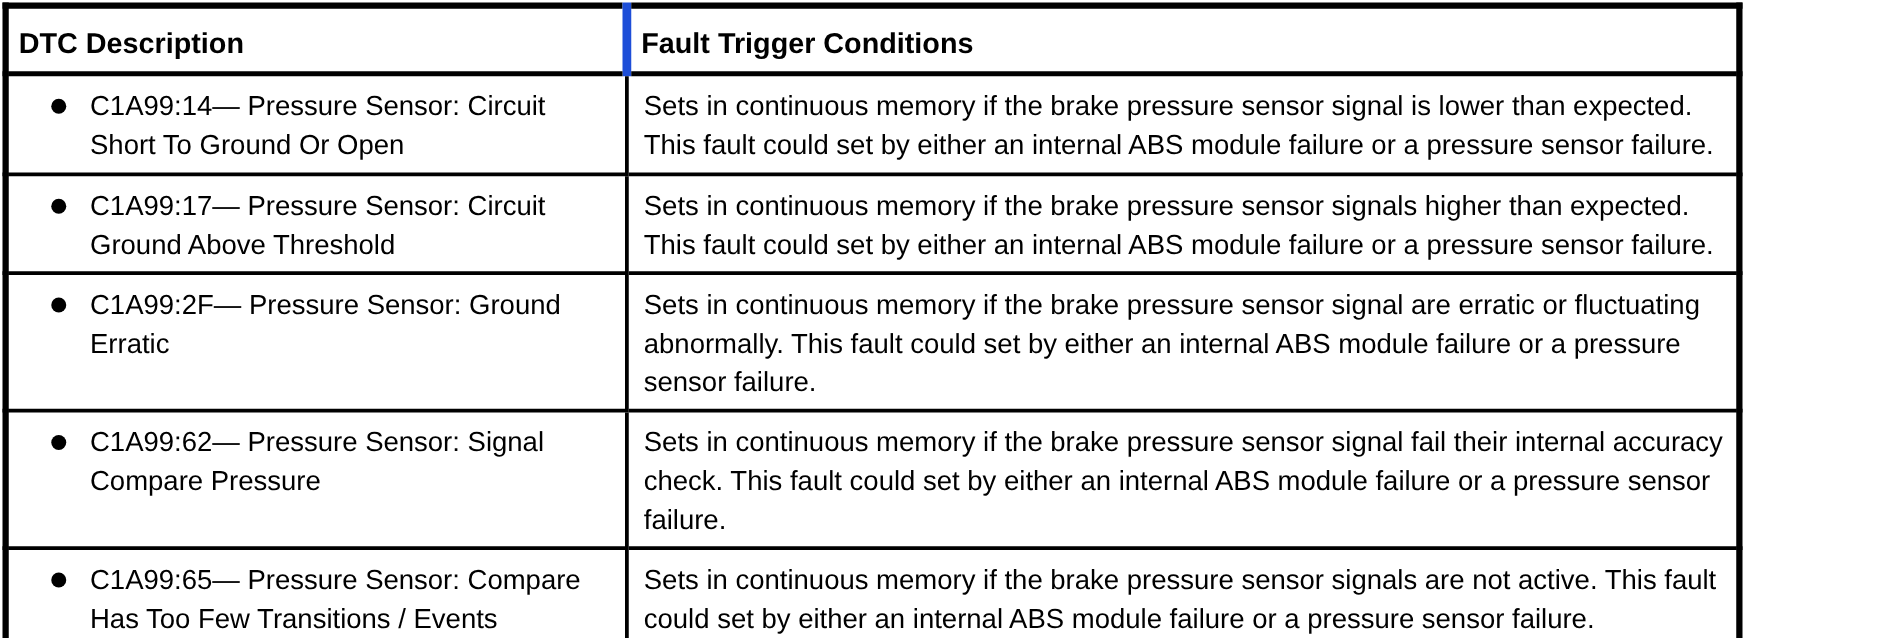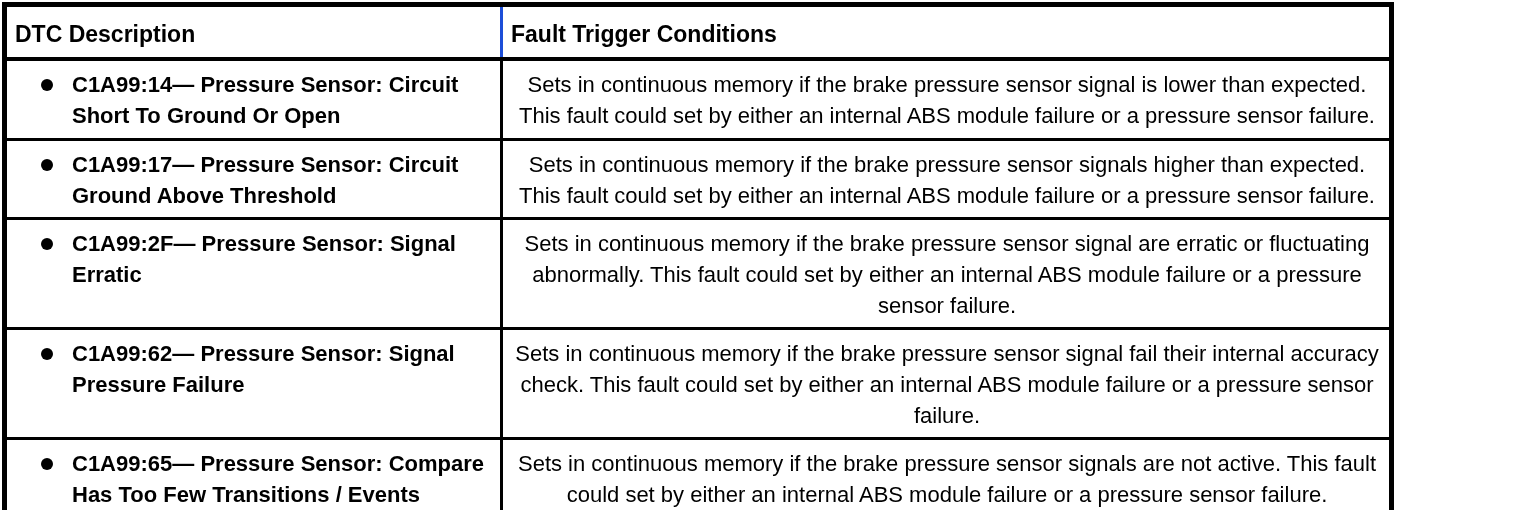--- a/index.html
+++ b/index.html
@@ -32,35 +32,33 @@
   
   .dtc-table thead th {
     font-weight: bold;
     font-size: 23px;
     height: 42px;
     padding: 6px 8px 2px 8px;
     vertical-align: middle;
     border-bottom: 4px solid #000000;
   }
   .dtc-table thead th.fault-col-header {
-    border-left: 3px solid #1d4ed8;
+    border-left: 7px solid #1d4ed8;
   }
 
   
   .dtc-table tbody td {
     border-top: 3px solid #000000;
   }
   .dtc-table tbody td.fault-cell {
     border-left: 3px solid #000000;
     padding: 8px 10px 6px 12px;
-    text-align: center;
   }
   .dtc-table tbody td.dtc-cell {
     padding: 8px 8px 6px 0;
-    font-weight: bold;
   }
 
   .dtc-entry {
     display: flex;
     align-items: flex-start;
   }
   .bullet {
     flex: 0 0 auto;
     width: 12px;
     height: 12px;
@@ -112,30 +110,30 @@
           <span class="bullet"></span>
           <span class="dtc-text">C1A99:17— Pressure Sensor: Circuit Ground Above Threshold</span>
         </div>
       </td>
       <td class="fault-cell">Sets in continuous memory if the brake pressure sensor signals higher than expected. This fault could set by either an internal ABS module failure or a pressure sensor failure.</td>
     </tr>
     <tr class="row-h105">
       <td class="dtc-cell">
         <div class="dtc-entry">
           <span class="bullet"></span>
-          <span class="dtc-text">C1A99:2F— Pressure Sensor: Signal Erratic</span>
+          <span class="dtc-text">C1A99:2F— Pressure Sensor: Ground Erratic</span>
         </div>
       </td>
       <td class="fault-cell">Sets in continuous memory if the brake pressure sensor signal are erratic or fluctuating abnormally. This fault could set by either an internal ABS module failure or a pressure sensor failure.</td>
     </tr>
     <tr class="row-h103">
       <td class="dtc-cell">
         <div class="dtc-entry">
           <span class="bullet"></span>
-          <span class="dtc-text">C1A99:62— Pressure Sensor: Signal Pressure Failure</span>
+          <span class="dtc-text">C1A99:62— Pressure Sensor: Signal Compare Pressure</span>
         </div>
       </td>
       <td class="fault-cell">Sets in continuous memory if the brake pressure sensor signal fail their internal accuracy check. This fault could set by either an internal ABS module failure or a pressure sensor failure.</td>
     </tr>
     <tr class="row-h70">
       <td class="dtc-cell">
         <div class="dtc-entry">
           <span class="bullet"></span>
           <span class="dtc-text">C1A99:65— Pressure Sensor: Compare Has Too Few Transitions / Events</span>
         </div>

